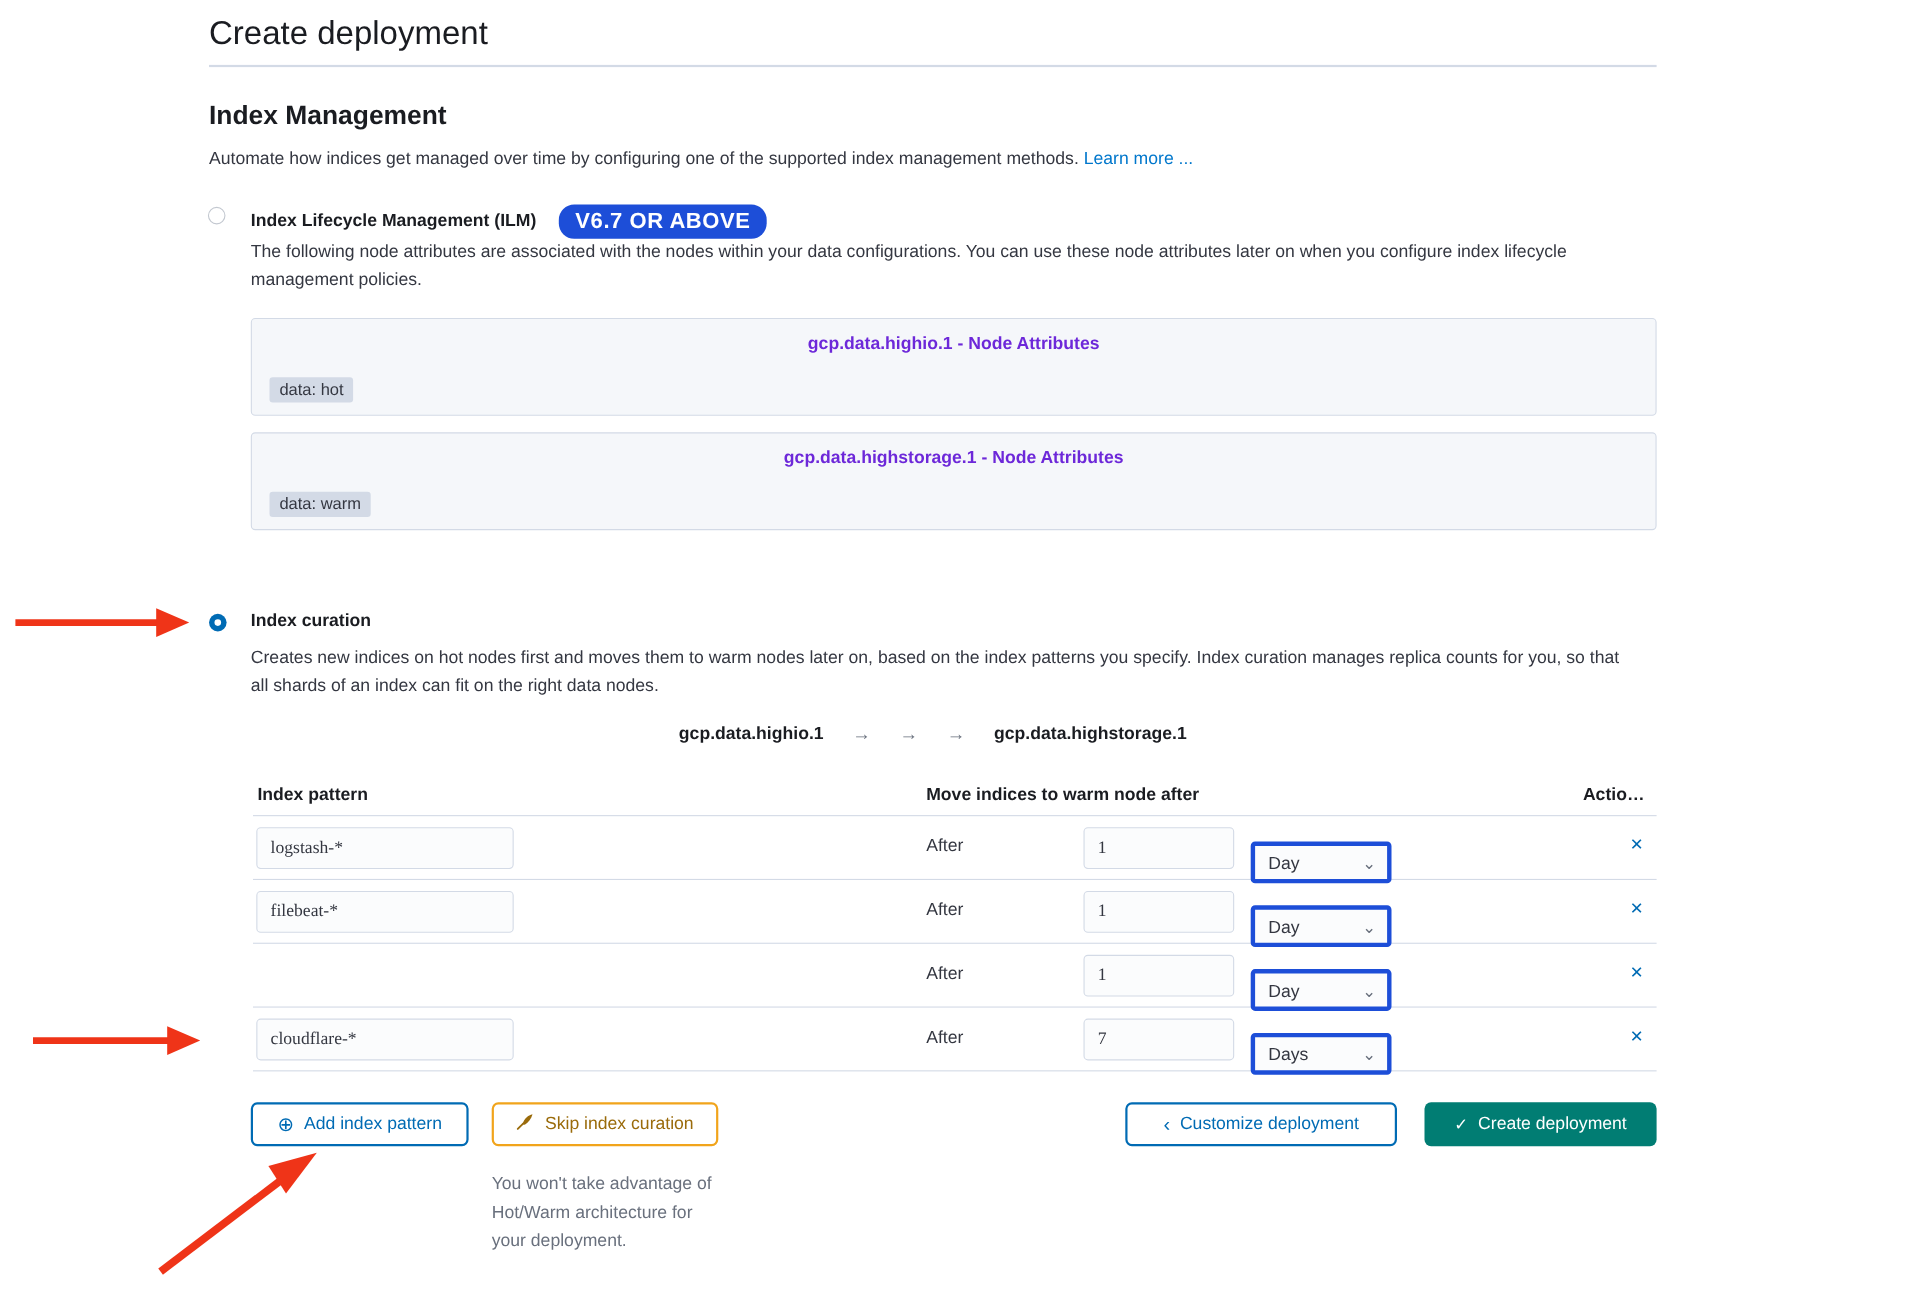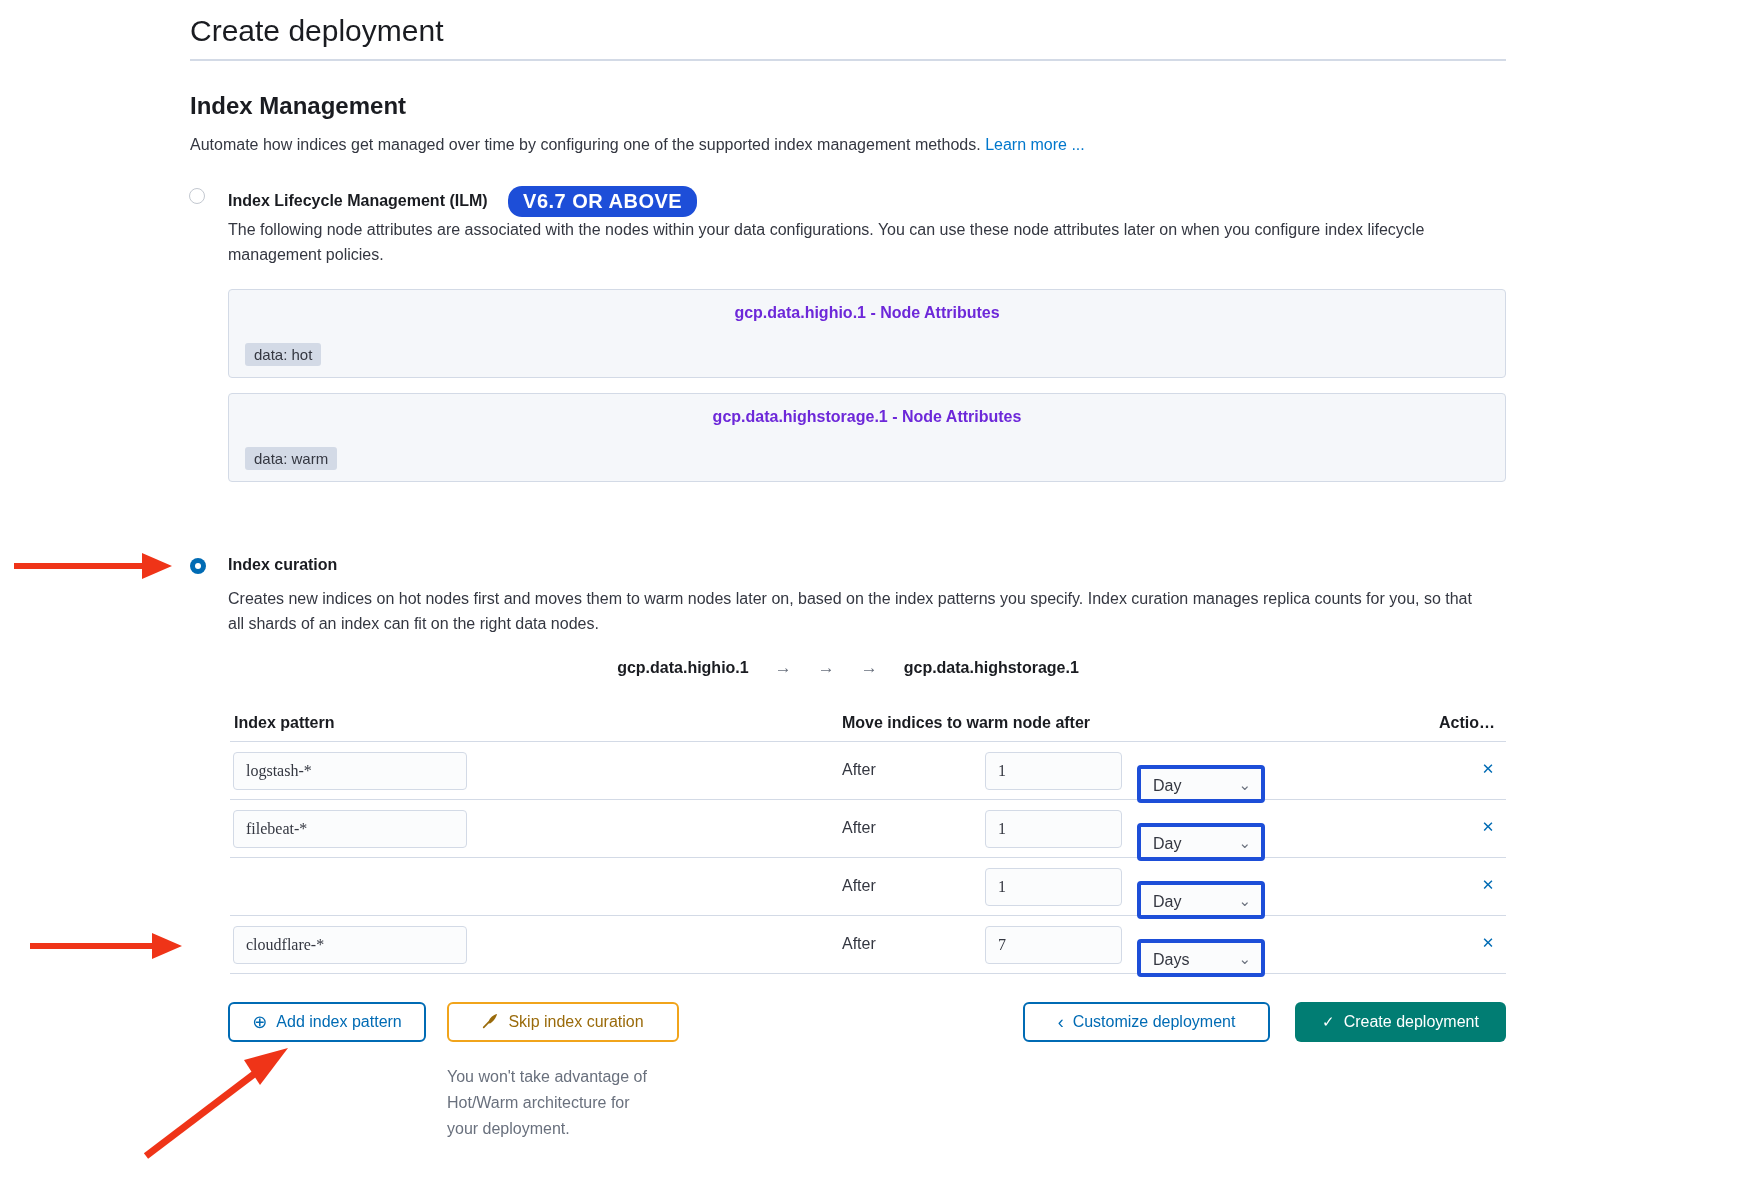--- a/index.html
+++ b/index.html
@@ -76,21 +76,21 @@
     font-family:"Liberation Sans", sans-serif;
   }
 
   
   .btn {
     position:absolute; top:1002px; height:40px; border-radius:6px; font-size:16px; font-weight:500;
     display:flex; align-items:center; justify-content:center; gap:9px; cursor:pointer;
     background:#fff; font-family:"Liberation Sans", sans-serif;
   }
   .btn-add { left:228px; width:198px; border:2px solid #006bb4; color:#006bb4; }
-  .btn-skip { left:447px; width:232px; border:2px solid #f1a41b; color:#9a6b0b; }
+  .btn-skip { left:447px; width:206px; border:2px solid #f1a41b; color:#9a6b0b; }
   .btn-customize { left:1023px; width:247px; border:2px solid #006bb4; color:#006bb4; }
   .btn-create { left:1295px; width:211px; border:none; background:#017d73; color:#fff; }
   .btn .glyph { font-weight:400; }
   .plus-circle { font-size:18px; line-height:1; }
   .chev-left { font-size:18px; }
   .check-mark { font-size:15px; }
 
   .skip-warning { left:447px; top:1064px; width:200px; font-size:16px; line-height:26px; color:#69707d; }
 
   .annotation-layer { position:absolute; left:0; top:0; width:1756px; height:1180px; pointer-events:none; }

